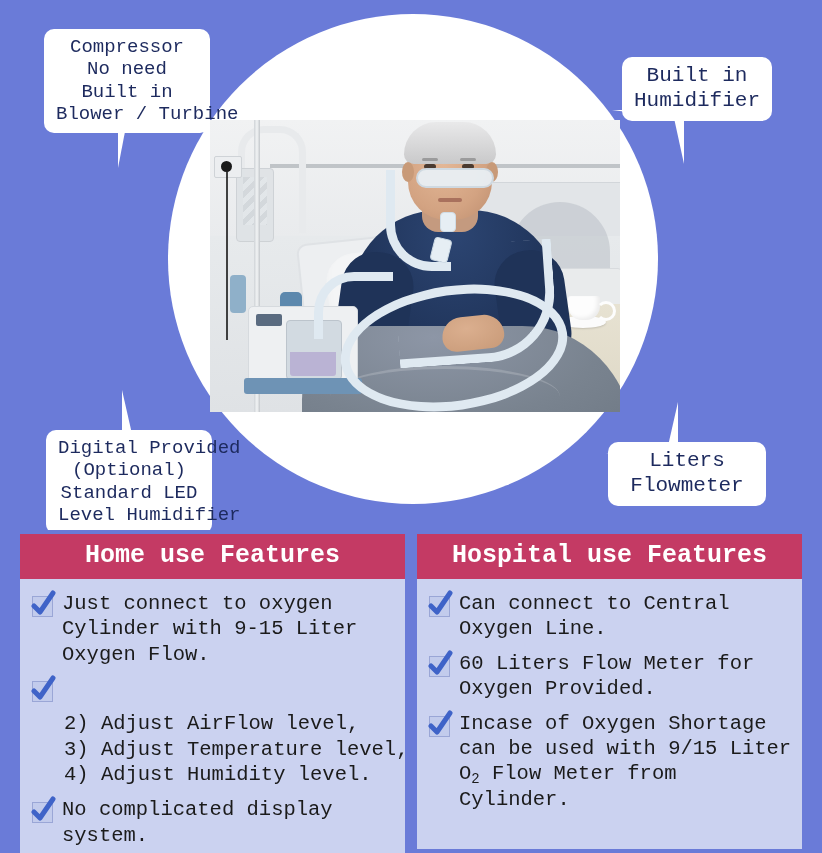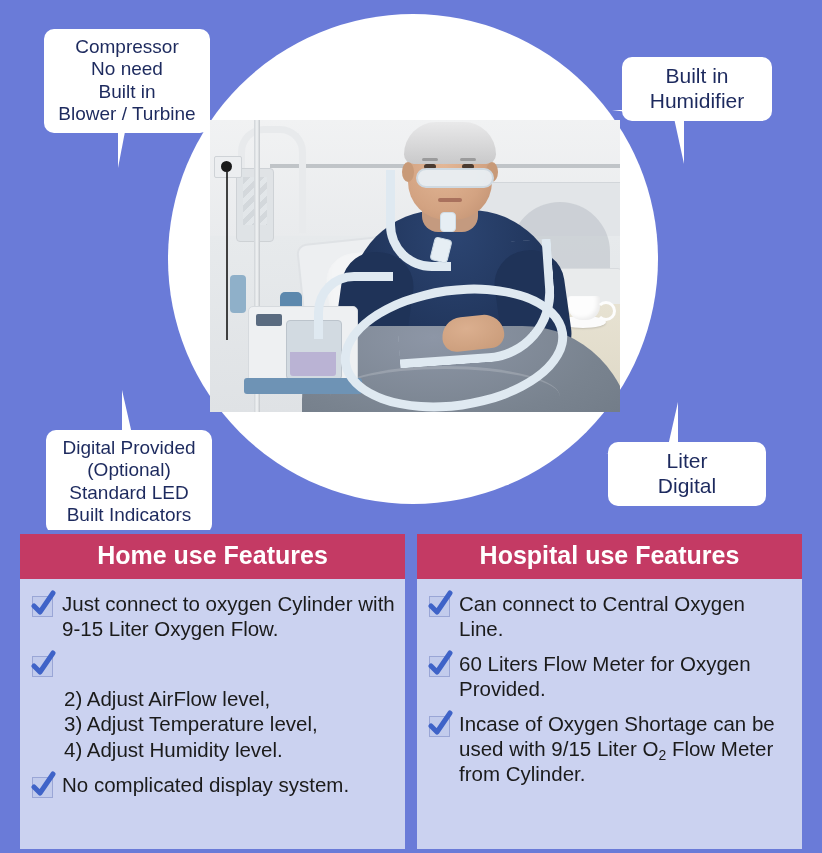--- a/index.html
+++ b/index.html
@@ -8,20 +8,21 @@
   }
   body {
     font-family: "Liberation Sans", sans-serif;
   }
   #page {
     position: relative;
     width: 822px;
     height: 853px;
     overflow: hidden;
     background: #6a7bd8;
+    font-family: Liberation Mono, monospace;
   }
 
   
   #hero {
     position: absolute;
     left: 0; top: 0;
     width: 822px; height: 530px;
     background: #6a7bd8;
     overflow: hidden;
   }
@@ -467,26 +468,26 @@
 
     <div class="bubble" id="bubble-humidifier">
       <div>Built in</div>
       <div>Humidifier</div>
     </div>
 
     <div class="bubble" id="bubble-display">
       <div>Digital Provided</div>
       <div>(Optional)</div>
       <div>Standard LED</div>
-      <div>Built Indicators</div>
+      <div>Level Humidifier</div>
     </div>
 
     <div class="bubble" id="bubble-settings">
-      <div>Liter</div>
-      <div>Digital</div>
+      <div>Liters</div>
+      <div>Flowmeter</div>
     </div>
   </div>
 
   <div id="panels">
 
     <div class="panel">
       <div class="panel-header">Home use Features</div>
       <div class="panel-body">
 
         <div class="feature">

